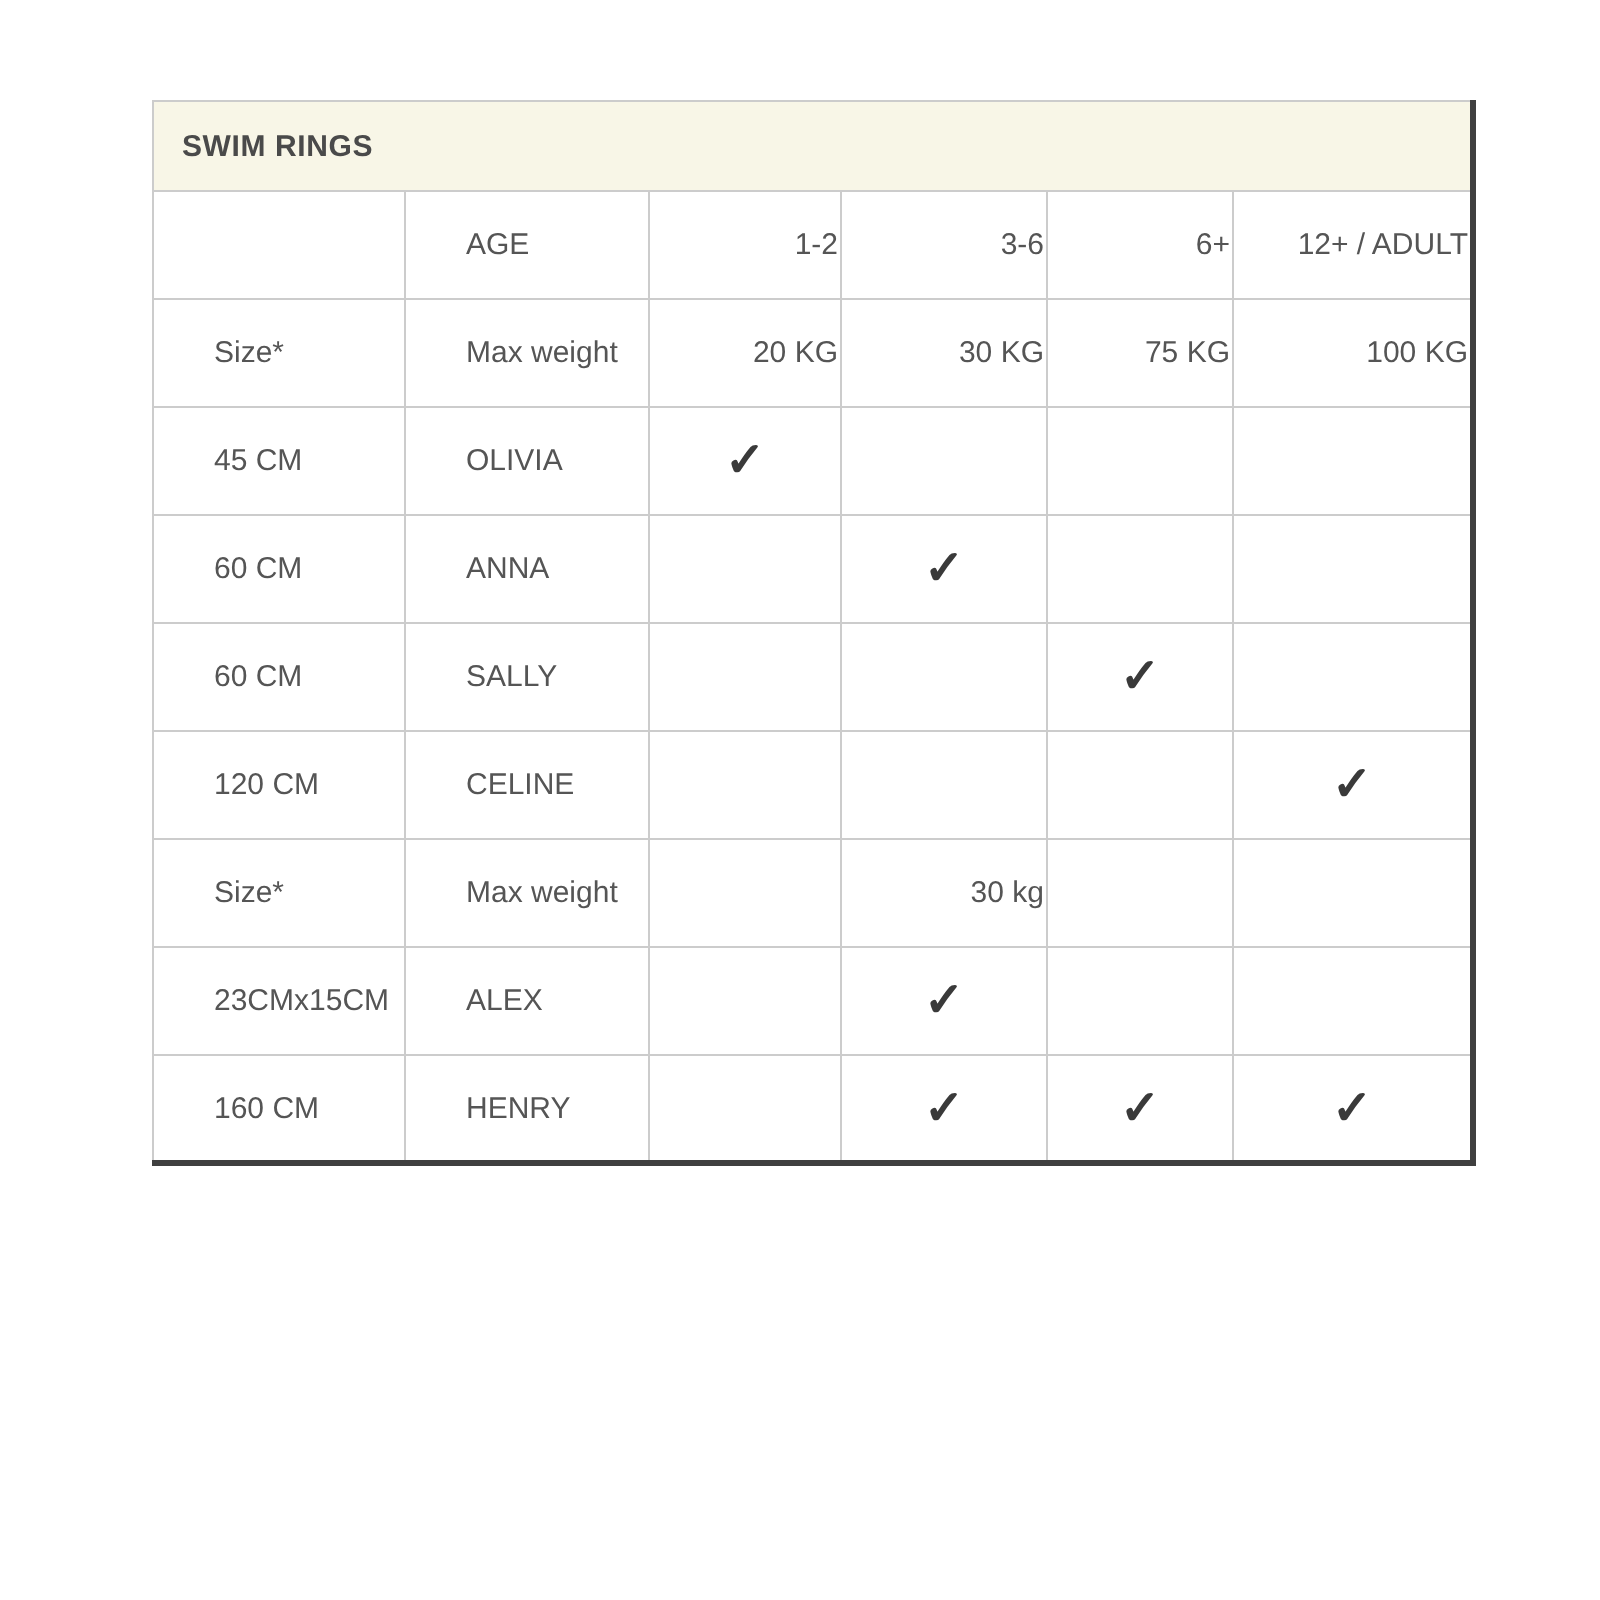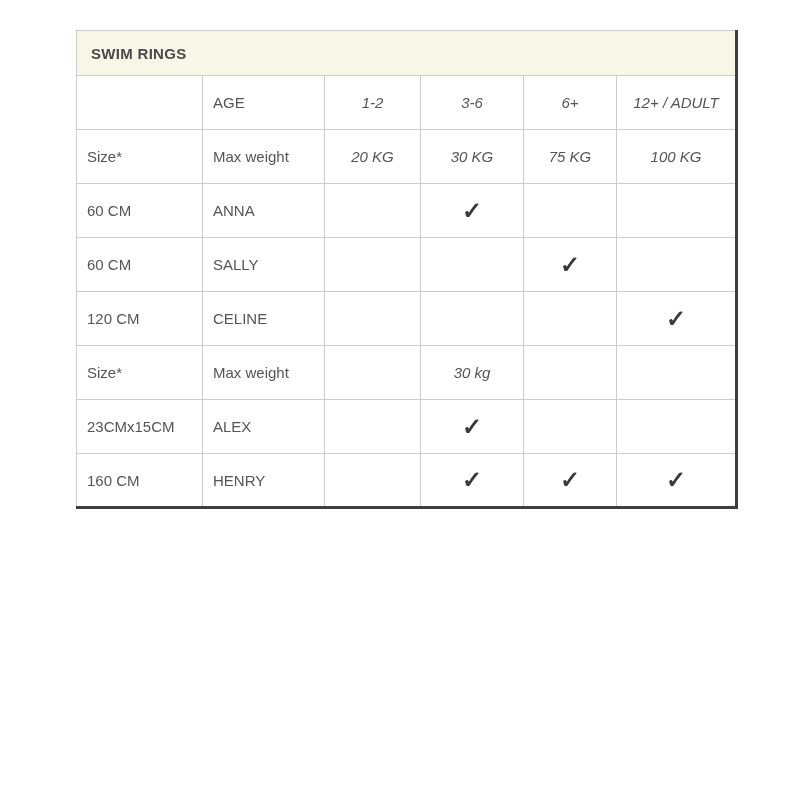--- a/index.html
+++ b/index.html
@@ -13,41 +13,42 @@
     width:800px; height:800px; background:var(--page-bg);
     font-family:"Liberation Sans", sans-serif;
   }
   .chart-wrap{ position:absolute; left:76px; top:30px; }
   table.size-chart{
     border-collapse:collapse; table-layout:fixed; width:660px;
     border-top:1px solid var(--grid-line);
     border-left:1px solid var(--grid-line);
     border-right:3px solid var(--edge-dark);
     border-bottom:3px solid var(--edge-dark);
+    margin-top:20px;
   }
   td{
     border:1px solid var(--grid-line);
     color:var(--text-main);
     font-size:15px;
     vertical-align:middle;
     overflow:hidden;
     white-space:nowrap;
   }
   tr.section-row td{
     height:45px;
     background:var(--section-bg);
     color:var(--text-strong);
     font-weight:bold;
     padding-left:14px;
     letter-spacing:0.3px;
     text-align:left;
   }
   tr.grid-row td{ height:54px; }
-  td.c-left{ text-align:left; padding-left:10px; }
-  td.c-mid{ text-align:center;font-style:italic; }
+  td.c-left{ text-align:left; padding-left:30px; }
+  td.c-mid{ text-align:right; }
   td.c-check{
     text-align:center;
     font-size:24px;
     font-weight:bold;
     color:var(--check);
   }
 </style>
 </head>
 <body>
 
@@ -74,20 +75,28 @@
         <td class="c-mid">6+</td>
         <td class="c-mid">12+ / ADULT</td>
       </tr>
       <tr class="grid-row">
         <td class="c-left">Size*</td>
         <td class="c-left">Max weight</td>
         <td class="c-mid">20 KG</td>
         <td class="c-mid">30 KG</td>
         <td class="c-mid">75 KG</td>
         <td class="c-mid">100 KG</td>
+      </tr>
+      <tr class="grid-row">
+        <td class="c-left">45 CM</td>
+        <td class="c-left">OLIVIA</td>
+        <td class="c-check">✓</td>
+        <td class="c-check"></td>
+        <td class="c-check"></td>
+        <td class="c-check"></td>
       </tr>
       <tr class="grid-row">
         <td class="c-left">60 CM</td>
         <td class="c-left">ANNA</td>
         <td class="c-check"></td>
         <td class="c-check">✓</td>
         <td class="c-check"></td>
         <td class="c-check"></td>
       </tr>
       <tr class="grid-row">

